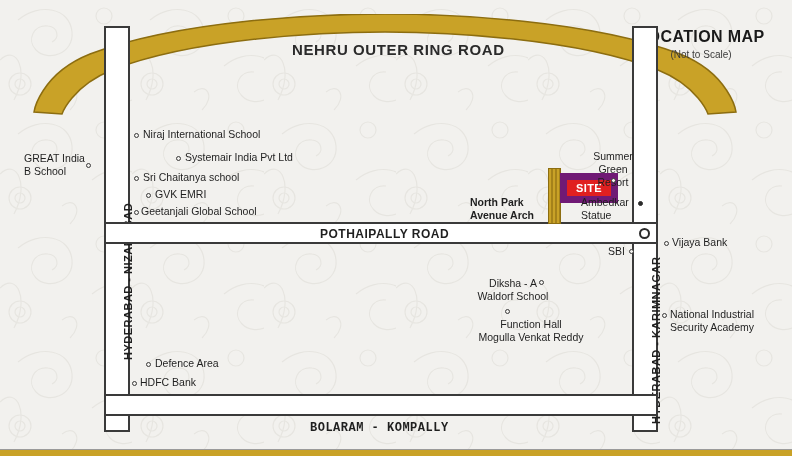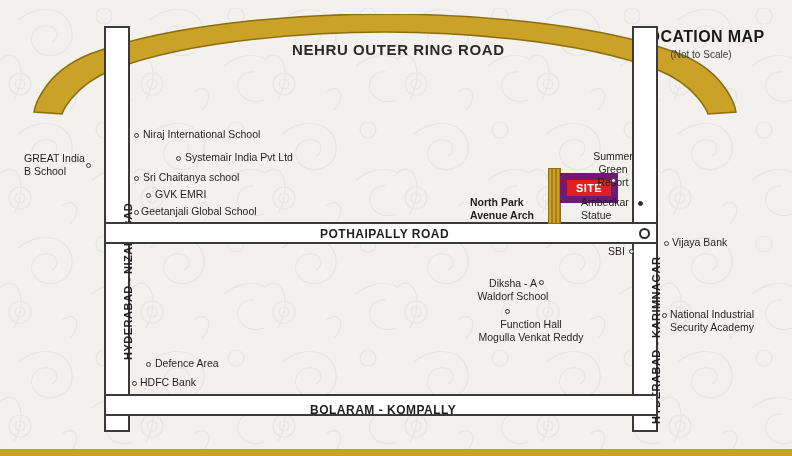--- a/index.html
+++ b/index.html
@@ -189,21 +189,21 @@
   <div class="road-v" style="left:104px; top:26px; width:26px; height:406px;"></div>
   <div class="road-label vert" style="left:122px; top:360px; font-size:11px;">HYDERABAD - NIZAMABAD</div>
 
   <div class="road-v" style="left:632px; top:26px; width:26px; height:406px;"></div>
   <div class="road-label vert" style="left:650px; top:424px; font-size:11px;">HYDERABAD - KARIMNAGAR</div>
 
   <div class="road-h" style="left:104px; top:222px; width:554px; height:22px;"></div>
   <div class="road-label" style="left:320px; top:227px; font-size:12px;">POTHAIPALLY ROAD</div>
 
   <div class="road-h" style="left:104px; top:394px; width:554px; height:22px;"></div>
-  <div class="road-label" style="left:310px; top:403px; font-size:12px;">BOLARAM - KOMPALLY</div>
+  <div class="road-label" style="left:310px; top:421px; font-size:12px;font-family:Liberation Mono, monospace;">BOLARAM - KOMPALLY</div>
 
   <div class="dot filled" style="left:639px; top:228px; width:11px; height:11px; background:#ffffff; border:2px solid #2b2b2b;"></div>
 
   <div id="site-plot">
       <div class="hatch"></div>
     </div>
   <div id="site-marker">SITE</div>
 
   <div id="north-park-label">
     <div>North Park</div>

